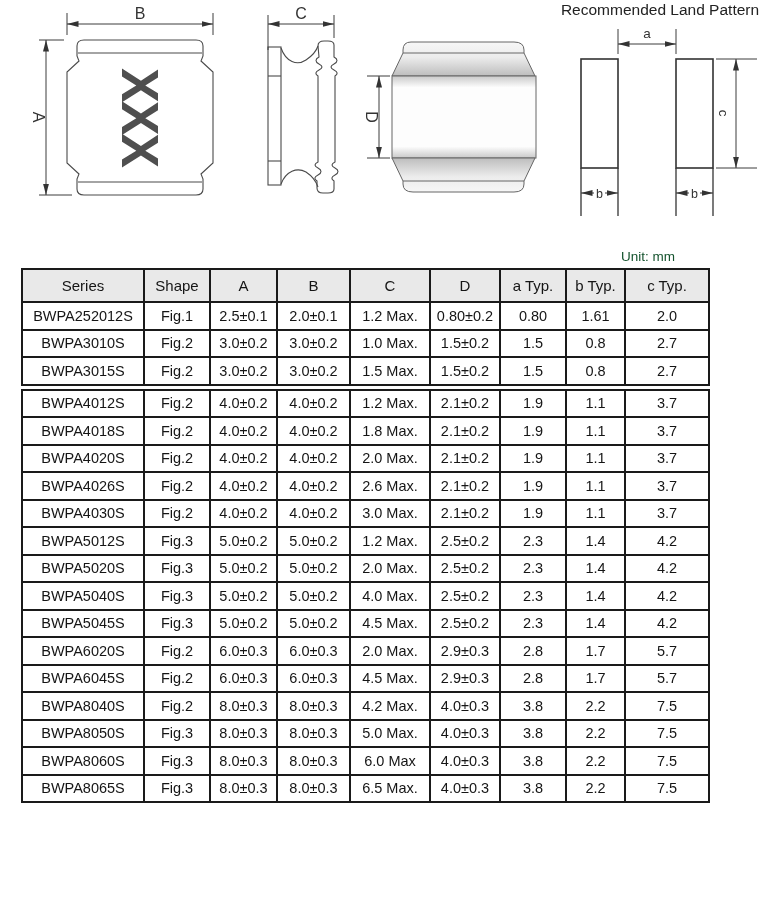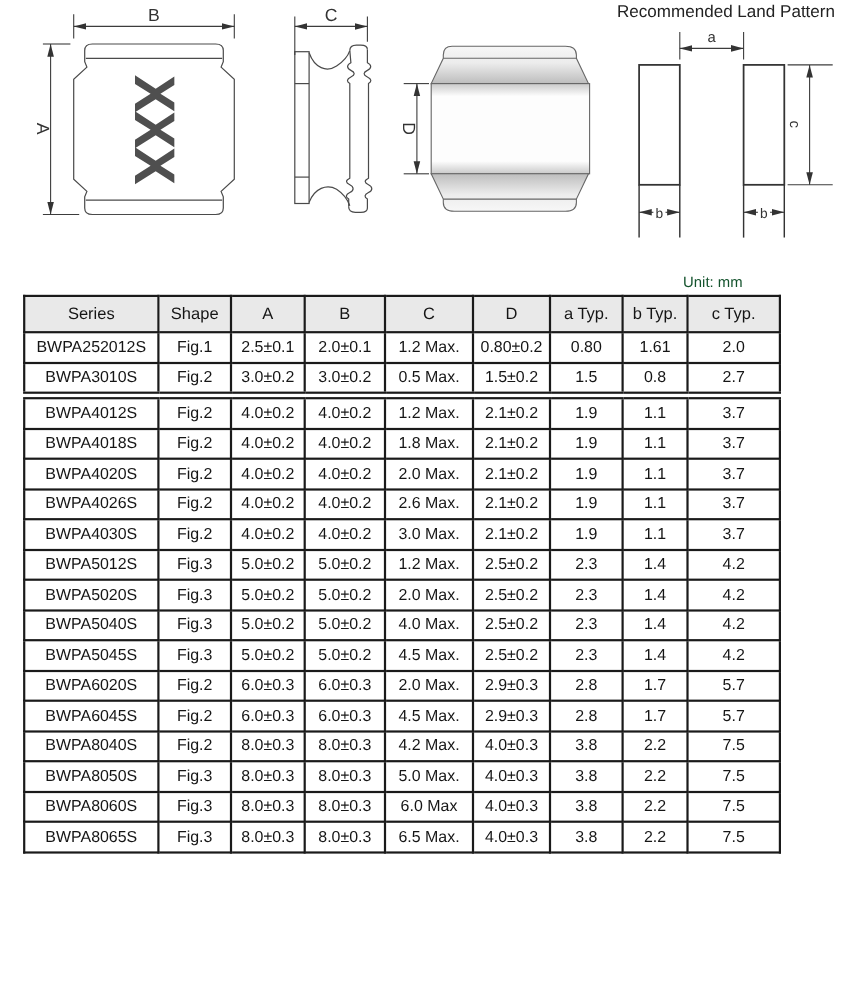--- a/index.html
+++ b/index.html
@@ -170,21 +170,32 @@
             <td>0.80±0.2</td>
             <td>0.80</td>
             <td>1.61</td>
             <td>2.0</td>
           </tr>
           <tr>
             <td>BWPA3010S</td>
             <td>Fig.2</td>
             <td>3.0±0.2</td>
             <td>3.0±0.2</td>
-            <td>0.5 Max.</td>
+            <td>1.0 Max.</td>
+            <td>1.5±0.2</td>
+            <td>1.5</td>
+            <td>0.8</td>
+            <td>2.7</td>
+          </tr>
+          <tr>
+            <td>BWPA3015S</td>
+            <td>Fig.2</td>
+            <td>3.0±0.2</td>
+            <td>3.0±0.2</td>
+            <td>1.5 Max.</td>
             <td>1.5±0.2</td>
             <td>1.5</td>
             <td>0.8</td>
             <td>2.7</td>
           </tr>
           <tr class="group-start">
             <td>BWPA4012S</td>
             <td>Fig.2</td>
             <td>4.0±0.2</td>
             <td>4.0±0.2</td>

